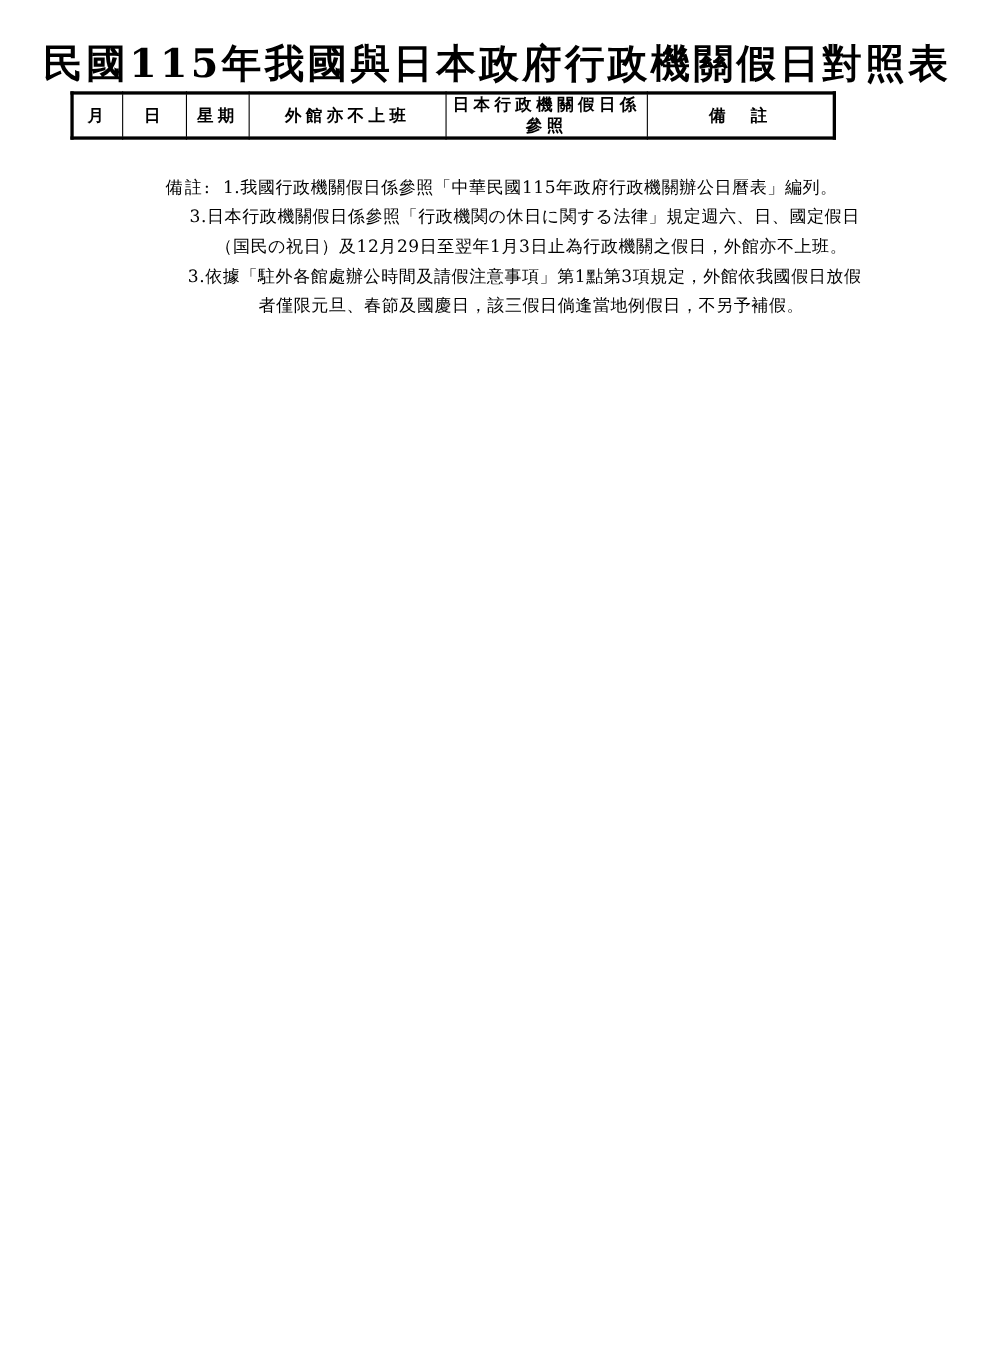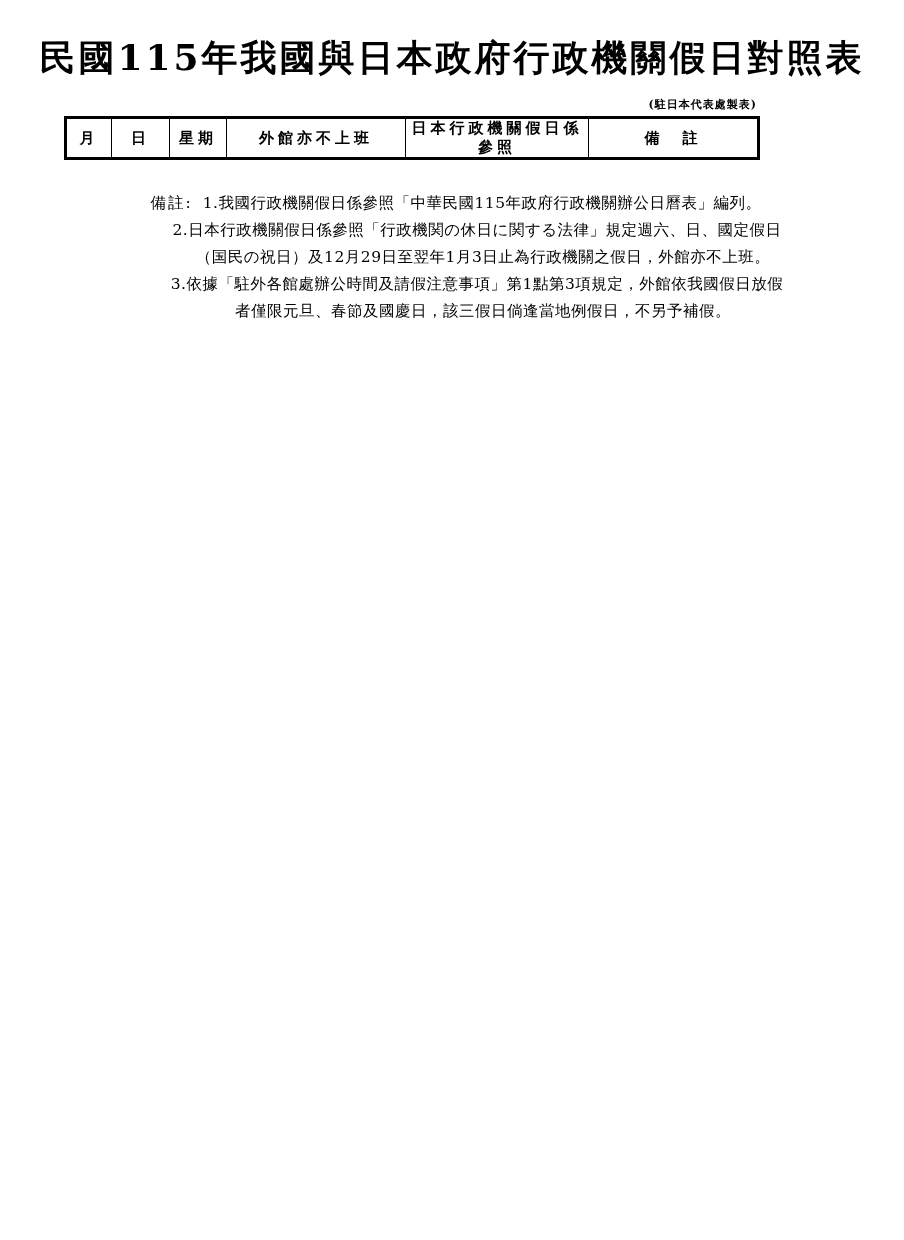--- a/index.html
+++ b/index.html
@@ -68,21 +68,20 @@
   .fn-line.cont{padding-left:54px;}
   .fn-label{margin-right:10px;letter-spacing:2px;}
 </style>
 </head>
 <body>
 
 <div class="page">
 
   <h1 class="title">民國115年我國與日本政府行政機關假日對照表</h1>
 
-  <div class="subtitle">(駐日本代表處製表)</div>
 
   <table class="holiday">
     <colgroup>
       <col style="width:46px">
       <col style="width:58px">
       <col style="width:57px">
       <col style="width:179px">
       <col style="width:183px">
       <col style="width:170px">
     </colgroup>
@@ -94,19 +93,19 @@
         <th>外館亦不上班</th>
         <th>日本行政機關假日係參照</th>
         <th>備　註</th>
       </tr>
     </thead>
     <tbody id="tbody"></tbody>
   </table>
 
   <div class="footnotes" id="footnotes">
       <div class="fn-line first"><span class="fn-label">備註:</span><span>1.我國行政機關假日係參照「中華民國115年政府行政機關辦公日曆表」編列。</span></div>
-      <div class="fn-line num">2.日本行政機關假日係參照「行政機関の休日に関する法律」規定週六、日、國定假日</div>
+      <div class="fn-line num">3.日本行政機關假日係參照「行政機関の休日に関する法律」規定週六、日、國定假日</div>
       <div class="fn-line cont">（国民の祝日）及12月29日至翌年1月3日止為行政機關之假日，外館亦不上班。</div>
       <div class="fn-line num">3.依據「駐外各館處辦公時間及請假注意事項」第1點第3項規定，外館依我國假日放假</div>
       <div class="fn-line cont">者僅限元旦、春節及國慶日，該三假日倘逢當地例假日，不另予補假。</div>
     </div>
 
 </div>
 
 </body></html>

